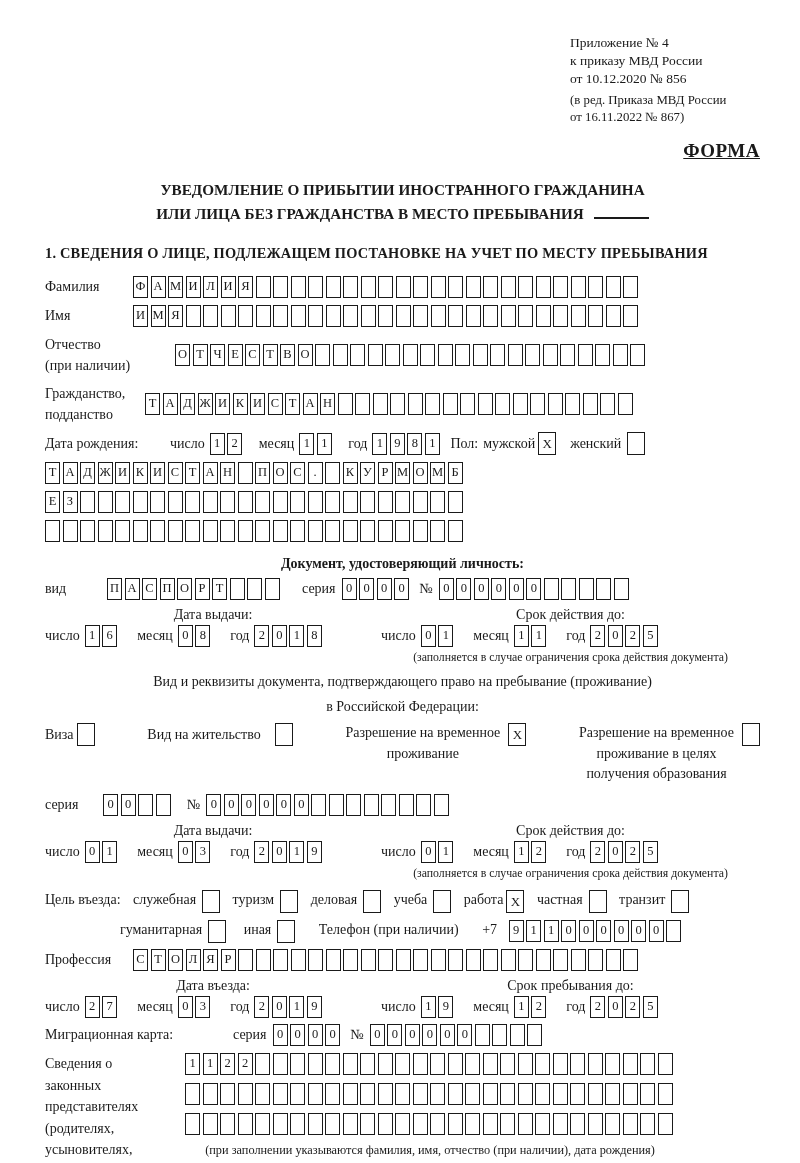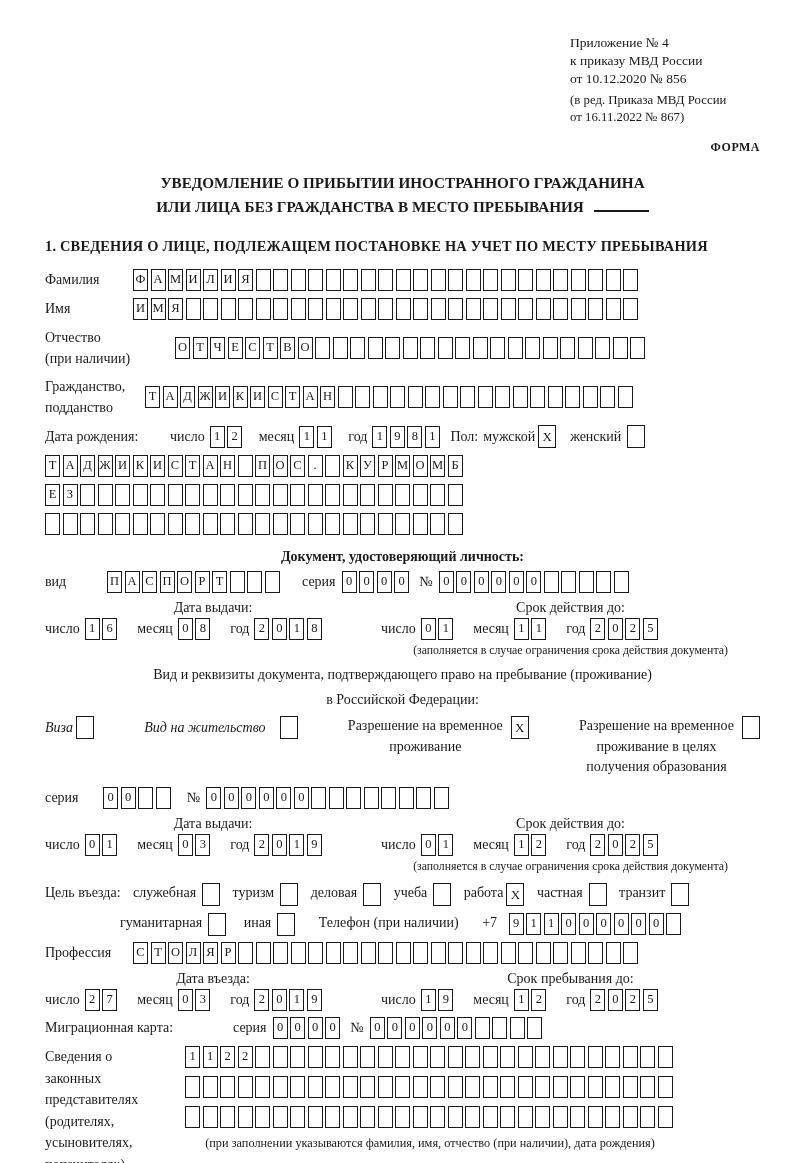--- a/index.html
+++ b/index.html
@@ -7,21 +7,21 @@
   body {
     width:800px; height:1163px; background:#ffffff; color:#1a1a1a;
     font-family:"Liberation Serif","DejaVu Serif",serif; font-size:14px; overflow:hidden;
   }
   .page { width:800px; height:1163px; padding:34px 40px 0 45px; }
 
   
   .annotation { width:190px; margin-left:auto; line-height:1.32; white-space:nowrap; font-size:13.5px; }
   .annotation .ed { font-size:12.8px; }
   .annotation .gap { height:5px; }
-  .forma { text-align:right; font-weight:bold; font-size:12px; margin-top:14px; letter-spacing:.5px; }
+  .forma { text-align:right; font-weight:bold; font-size:19px; margin-top:14px; letter-spacing:.5px;text-decoration:underline; }
 
   .title { text-align:center; font-weight:bold; font-size:15.2px; margin-top:16px; line-height:1.55; }
   .title-underscore { display:inline-block; width:55px; border-bottom:2px solid #1a1a1a; margin-left:10px; }
 
   .section-head { font-weight:bold; font-size:14.4px; margin-top:20px; margin-bottom:14px; letter-spacing:.2px; }
 
   
   .cells { display:inline-block; white-space:nowrap; vertical-align:top; line-height:0; }
   .cell {
     display:inline-block; width:15px; height:22px; border:1.5px solid #1a1a1a; margin-right:2.5px;
@@ -51,21 +51,21 @@
   .dhead { text-align:center; margin-bottom:2px; }
   .dfields { white-space:nowrap; line-height:22px; }
   .dlbl { margin:0 5px 0 14px; }
   .dlbl.first { margin-left:0; }
   .dnote { font-size:11.8px; text-align:center; margin-top:3px; white-space:nowrap; }
 
   .plain-line { margin:4px 0; line-height:1.5;text-align:center; }
 
   .res-row { display:flex; justify-content:space-between; align-items:flex-start; margin:6px 0 10px 0; }
   .ck-item { display:flex; align-items:flex-start; }
-  .ck-item .one { line-height:23px;font-style:italic; }
+  .ck-item .one { line-height:23px; }
   .mlines { text-align:center; line-height:1.45; }
 
   .purpose-line { white-space:nowrap; line-height:26px; margin-bottom:4px; }
   .purpose-line .g { margin-left:9px; }
   .phone-line { white-space:nowrap; line-height:26px; margin-bottom:6px; padding-left:75px; }
 
   .rep-section { display:flex; margin-top:2px; }
   .rep-labels { width:140px; line-height:21.5px; flex:none; }
   .rep-rows .cells { display:block; margin-bottom:8px; }
   .rep-note { font-size:12.3px; margin-left:140px; text-align:center; margin-top:2px; }

